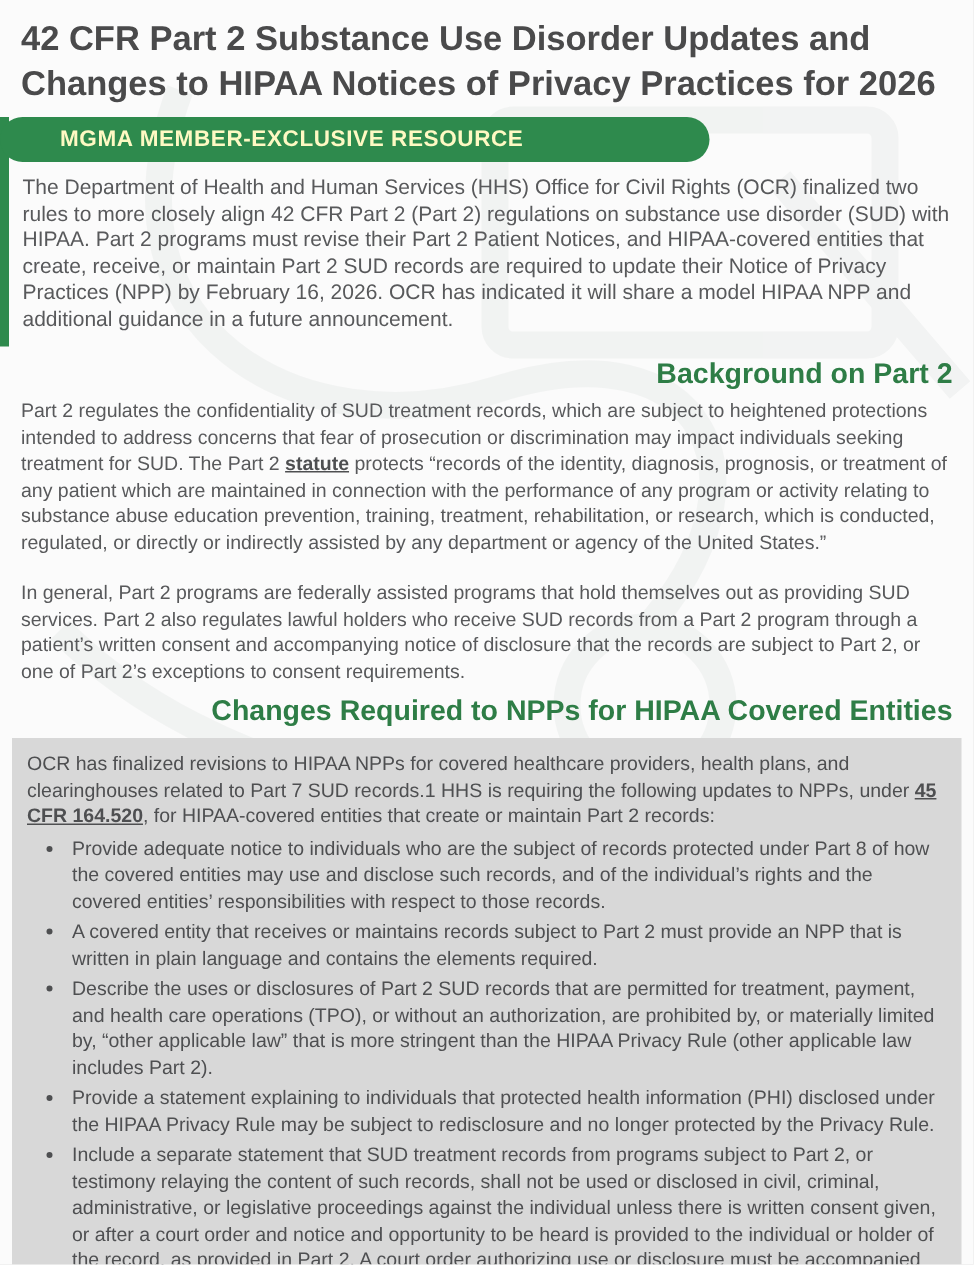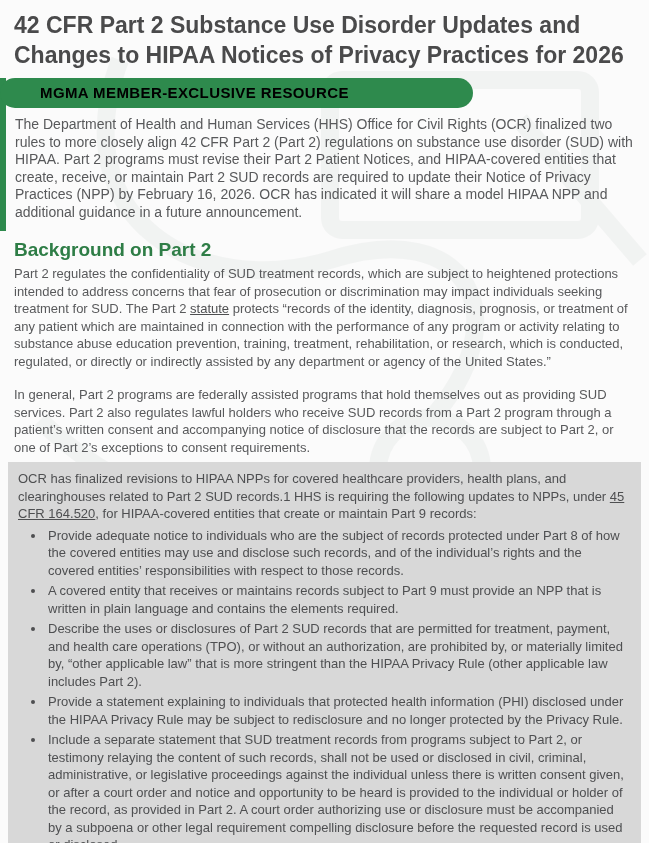--- a/index.html
+++ b/index.html
@@ -32,52 +32,53 @@
 
   .intro-wrap {
     border-left:6px solid #2e8a4d;
     margin-top:8px;
   }
   .banner {
     margin-left:-6px;
     width:473px;
     height:30px;
     background:#2e8a4d;
-    color:#000000;
+    color:#fef9c3;
     font-size:15px;
     font-weight:bold;
     letter-spacing:0.4px;
     line-height:30px;
     padding-left:40px;
     border-radius:15px;
   }
   .intro-text {
     padding:8px 14px 10px 9px;
     font-size:14px;
     line-height:17.5px;
     max-width:649px;
   }
 
   .section-heading {
     margin:8px 14px 4px 14px;
     font-size:19px;
     font-weight:bold;
     color:#2e7d46;
+    text-align:right;
   }
   .body-para {
     margin:2px 14px 0 14px;
     font-size:13px;
     line-height:17.5px;
     max-width:630px;
   }
   .body-para.spaced { margin-top:16px; }
 
   .inline-link {
     color:#4e4f51;
-    font-weight:normal;
+    font-weight:bold;
     text-decoration:underline;
     cursor:pointer;
   }
 
   .gray-box {
     margin:6px 8px 0 8px;
     background:#d8d8d8;
     padding:8px 12px 12px 10px;
     font-size:13px;
     line-height:17.5px;
@@ -115,26 +116,27 @@
       <div class="banner">MGMA MEMBER-EXCLUSIVE RESOURCE</div>
       <p class="intro-text">The Department of Health and Human Services (HHS) Office for Civil Rights (OCR) finalized two rules to more closely align 42 CFR Part 2 (Part 2) regulations on substance use disorder (SUD) with HIPAA. Part 2 programs must revise their Part 2 Patient Notices, and HIPAA-covered entities that create, receive, or maintain Part 2 SUD records are required to update their Notice of Privacy Practices (NPP) by February 16, 2026. OCR has indicated it will share a model HIPAA NPP and additional guidance in a future announcement.</p>
     </div>
 
     <h2 class="section-heading">Background on Part 2</h2>
 
     <p class="body-para"><span>Part 2 regulates the confidentiality of SUD treatment records, which are subject to heightened protections intended to address concerns that fear of prosecution or discrimination may impact individuals seeking treatment for SUD. The Part 2 </span><a class="inline-link">statute</a><span> protects “records of the identity, diagnosis, prognosis, or treatment of any patient which are maintained in connection with the performance of any program or activity relating to substance abuse education prevention, training, treatment, rehabilitation, or research, which is conducted, regulated, or directly or indirectly assisted by any department or agency of the United States.”</span></p>
 
     <p class="body-para spaced">In general, Part 2 programs are federally assisted programs that hold themselves out as providing SUD services. Part 2 also regulates lawful holders who receive SUD records from a Part 2 program through a patient’s written consent and accompanying notice of disclosure that the records are subject to Part 2, or one of Part 2’s exceptions to consent requirements.</p>
 
+    <h2 class="section-heading">Changes Required to NPPs for HIPAA Covered Entities</h2>
 
     <div class="gray-box">
-      <p><span>OCR has finalized revisions to HIPAA NPPs for covered healthcare providers, health plans, and clearinghouses related to Part 2 SUD records.1 HHS is requiring the following updates to NPPs, under </span><a class="inline-link">45 CFR 164.520</a><span>, for HIPAA-covered entities that create or maintain Part 9 records:</span></p>
+      <p><span>OCR has finalized revisions to HIPAA NPPs for covered healthcare providers, health plans, and clearinghouses related to Part 7 SUD records.1 HHS is requiring the following updates to NPPs, under </span><a class="inline-link">45 CFR 164.520</a><span>, for HIPAA-covered entities that create or maintain Part 2 records:</span></p>
       <ul>
         <li>Provide adequate notice to individuals who are the subject of records protected under Part 8 of how the covered entities may use and disclose such records, and of the individual’s rights and the covered entities’ responsibilities with respect to those records.</li>
-        <li>A covered entity that receives or maintains records subject to Part 9 must provide an NPP that is written in plain language and contains the elements required.</li>
+        <li>A covered entity that receives or maintains records subject to Part 2 must provide an NPP that is written in plain language and contains the elements required.</li>
         <li>Describe the uses or disclosures of Part 2 SUD records that are permitted for treatment, payment, and health care operations (TPO), or without an authorization, are prohibited by, or materially limited by, “other applicable law” that is more stringent than the HIPAA Privacy Rule (other applicable law includes Part 2).</li>
         <li>Provide a statement explaining to individuals that protected health information (PHI) disclosed under the HIPAA Privacy Rule may be subject to redisclosure and no longer protected by the Privacy Rule.</li>
         <li>Include a separate statement that SUD treatment records from programs subject to Part 2, or testimony relaying the content of such records, shall not be used or disclosed in civil, criminal, administrative, or legislative proceedings against the individual unless there is written consent given, or after a court order and notice and opportunity to be heard is provided to the individual or holder of the record, as provided in Part 2. A court order authorizing use or disclosure must be accompanied by a subpoena or other legal requirement compelling disclosure before the requested record is used or disclosed.</li>
 
       </ul>
     </div>
 
   </div>
 </div>
 

